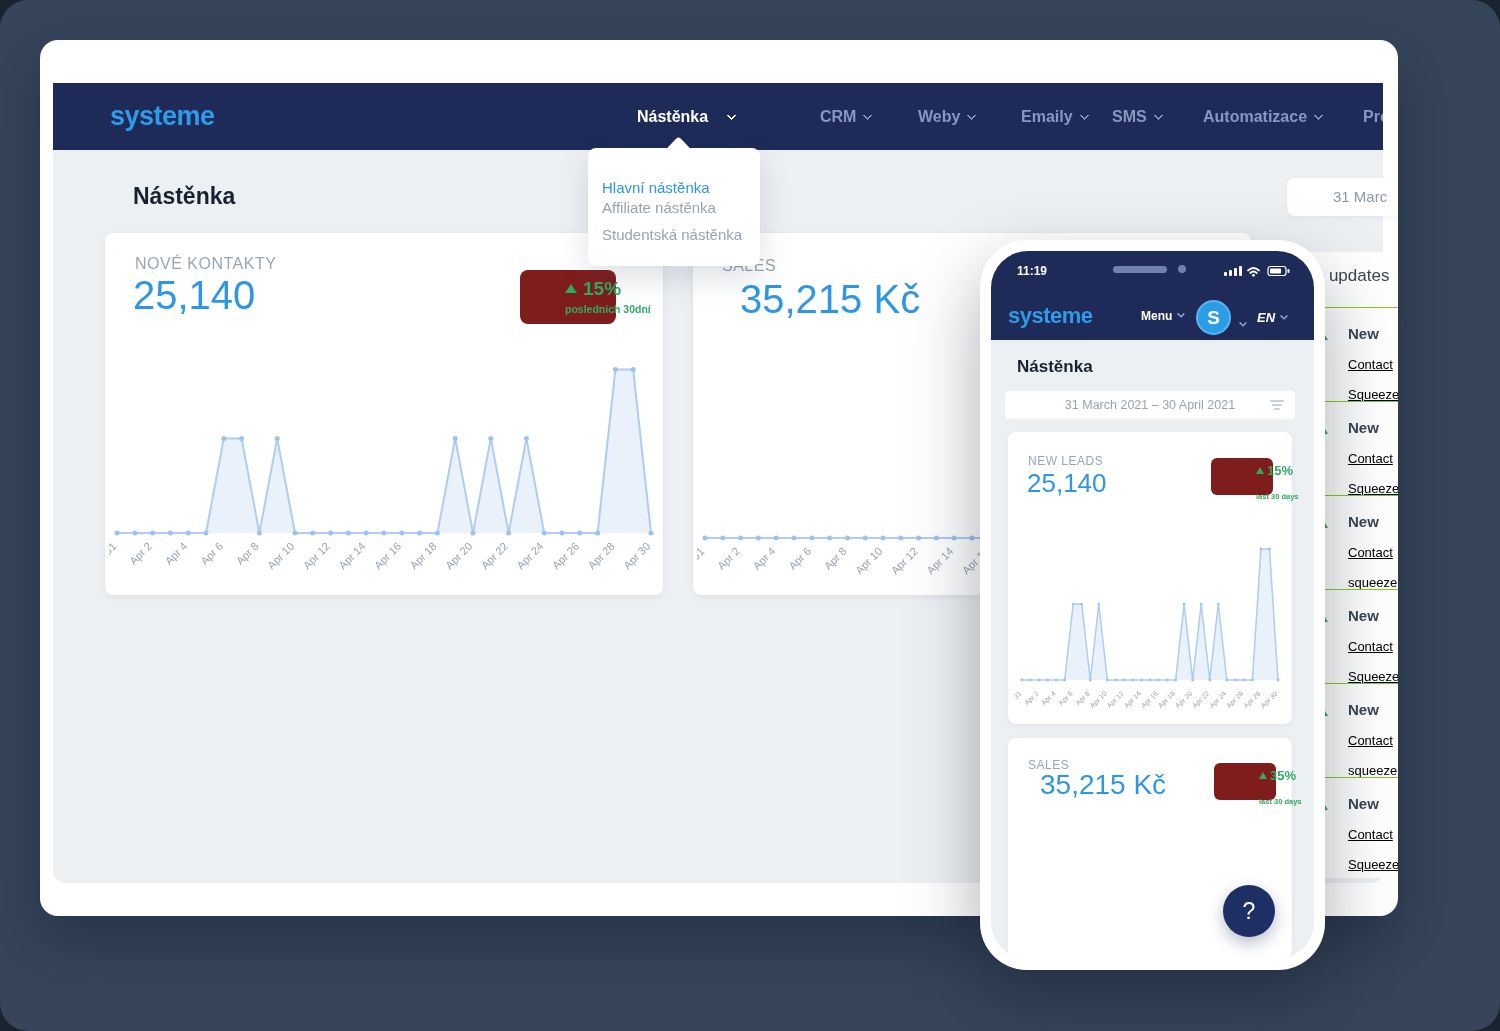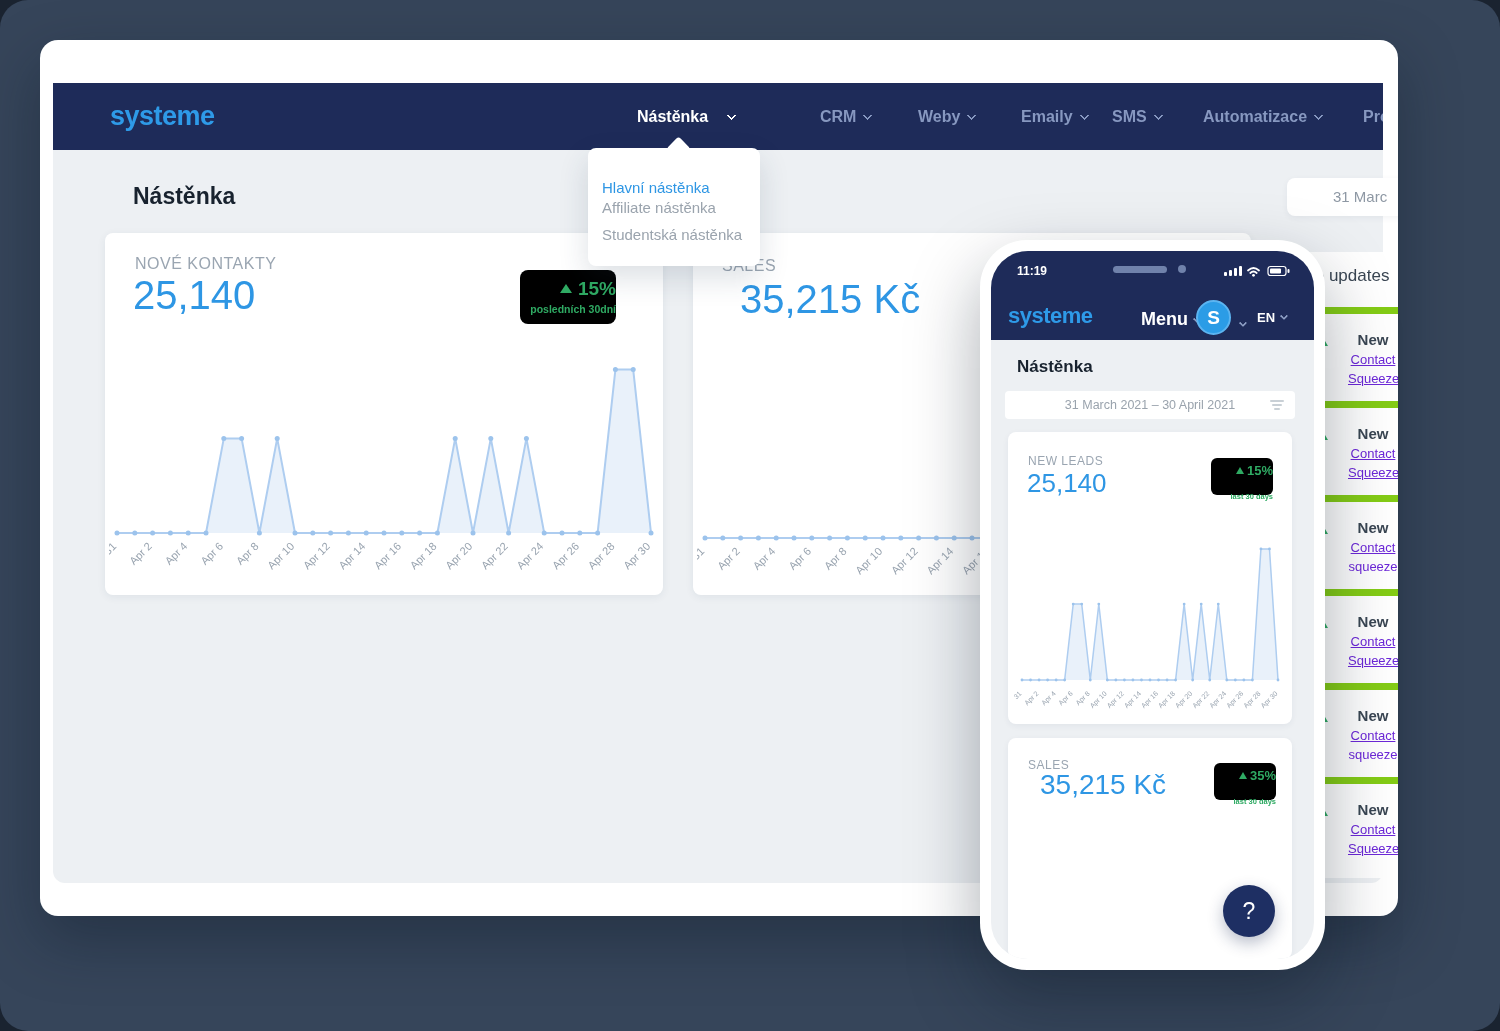--- a/index.html
+++ b/index.html
@@ -48,21 +48,21 @@
     font-size:15px; color:#8e98a4; white-space:nowrap; cursor:pointer;
     box-shadow:0 2px 6px rgba(30,50,90,.06);
   }
   .card {
     position:absolute; top:83px; width:558px; height:362px; background:#ffffff;
     border-radius:8px; box-shadow:0 2px 8px rgba(30,50,90,.07);
   }
   .card-label { position:absolute; font-size:16px; letter-spacing:.5px; color:#9aa5b1; }
   .card-value { position:absolute; font-size:40px; color:#2e96e4; white-space:nowrap; }
   .badge {
-    position:absolute; background:#000000; border-radius:8px; color:#2faa63; text-align:right;
+    position:absolute; background:#7f1d1d; border-radius:8px; color:#2faa63; text-align:left;padding-left:45px;
   }
   .badge-desktop { left:415px; top:37px; width:96px; height:54px; padding-top:8px; }
   .badge-top { font-size:19px; font-weight:bold; white-space:nowrap; }
   .badge-caption { font-size:10.5px; font-weight:bold; margin-top:3px; white-space:nowrap; }
   .tri-up {
     display:inline-block; width:0; height:0; margin-right:6px; vertical-align:2px;
     border-left:6px solid transparent; border-right:6px solid transparent;
     border-bottom:9px solid #2faa63;
   }
   .chart { position:absolute; }
@@ -80,61 +80,60 @@
   .dd-item { position:absolute; left:14px; font-size:15px; color:#9aa3ad; white-space:nowrap; cursor:pointer; }
   .dd-item.active { color:#2e96e4;margin-top:7px; }
 
   
   .live-panel {
     position:absolute; left:1230px; top:212px; width:128px; height:626px;
     background:#ffffff; border-radius:10px 0 0 10px; z-index:3; overflow:hidden;
   }
   .live-title { position:absolute; left:23px; top:14px; font-size:17px; color:#3a4653; white-space:nowrap; }
   .live-item {
-    position:absolute; left:0; right:0; height:94px; border-top:7px solid #84cc16;
+    position:absolute; left:0; right:0; height:94px; border-top:1px solid #84cc16;
     padding:17px 0 0 78px;
-    text-align:center;
   }
   .live-ico {
     position:absolute; left:46px; top:22px; width:0; height:0;
     border-left:6px solid transparent; border-right:6px solid transparent;
     border-bottom:10px solid #2faa63;
   }
   .live-item-title { font-size:15px; font-weight:bold; color:#3a4653; }
   .live-link {
-    display:block; font-size:13px; color:#6d28d9; text-decoration:underline;
-    margin-top:4px; white-space:nowrap; cursor:pointer;
+    display:block; font-size:13px; color:#000000; text-decoration:underline;
+    margin-top:15px; white-space:nowrap; cursor:pointer;
   }
   .live-link.plain { text-decoration:none; }
 
   
   .phone {
     position:absolute; left:980px; top:240px; width:345px; height:730px;
     background:#ffffff; border-radius:47px; z-index:10;
     box-shadow:0 30px 70px rgba(10,20,35,.35);
   }
   .phone-screen {
     position:absolute; inset:11px; border-radius:37px; overflow:hidden; background:#edf0f3;
   }
   .phone-topbar { position:absolute; left:0; top:0; right:0; height:89px; background:#1e2b59; }
   .status-time { position:absolute; left:26px; top:13px; font-size:12px; font-weight:bold; color:#ffffff; }
   .notch-speaker { position:absolute; left:122px; top:15px; width:54px; height:7px; border-radius:4px; background:#7082ab; }
   .notch-camera { position:absolute; left:187px; top:14px; width:8px; height:8px; border-radius:50%; background:#7082ab; }
   .status-icons { position:absolute; right:22px; top:12px; }
   .phone-logo { position:absolute; left:17px; top:52px; font-size:22px; font-weight:bold; color:#2e9ae8; letter-spacing:-0.5px; }
-  .phone-menu { position:absolute; left:150px; top:58px; font-size:18px; font-weight:bold; color:#ffffff; cursor:pointer; }
+  .phone-menu { position:absolute; left:150px; top:58px; font-size:12px; font-weight:bold; color:#ffffff; cursor:pointer; }
   .phone-menu .caret, .phone-lang .caret { border-width:2px; width:6px; height:6px; margin-left:6px; color:#8fa0c6; }
   .avatar {
     position:absolute; left:205px; top:49px; width:35px; height:35px; border-radius:50%;
     background:#2b9ce6; border:2px solid #5cb4f0; color:#ffffff; font-size:19px; font-weight:bold;
     text-align:center; line-height:32px; cursor:pointer;
   }
   .avatar-caret { position:absolute; left:249px; top:64px; color:#8fa0c6; }
   .avatar-caret .caret { width:6px; height:6px; margin-left:0; }
-  .phone-lang { position:absolute; left:266px; top:59px; font-size:13px; font-weight:bold; color:#ffffff; cursor:pointer; }
+  .phone-lang { position:absolute; left:266px; top:59px; font-size:13px; font-weight:bold; color:#ffffff; cursor:pointer;font-style:italic; }
   .phone-title { position:absolute; left:26px; top:106px; font-size:17px; font-weight:bold; color:#18222e; }
   .phone-datebar {
     position:absolute; left:14px; top:140px; width:290px; height:28px; background:#ffffff;
     border-radius:4px; text-align:center; line-height:28px; font-size:12.5px; color:#9aa3ad; cursor:pointer;
   }
   .filter-icon { position:absolute; right:11px; top:9px; width:14px; }
   .filter-icon span { display:block; height:2px; background:#c9d0d6; border-radius:1px; margin-bottom:2px; }
   .filter-icon span:nth-child(2) { width:10px; margin-left:2px; }
   .filter-icon span:nth-child(3) { width:6px; margin-left:4px; }
   .phone-card {

